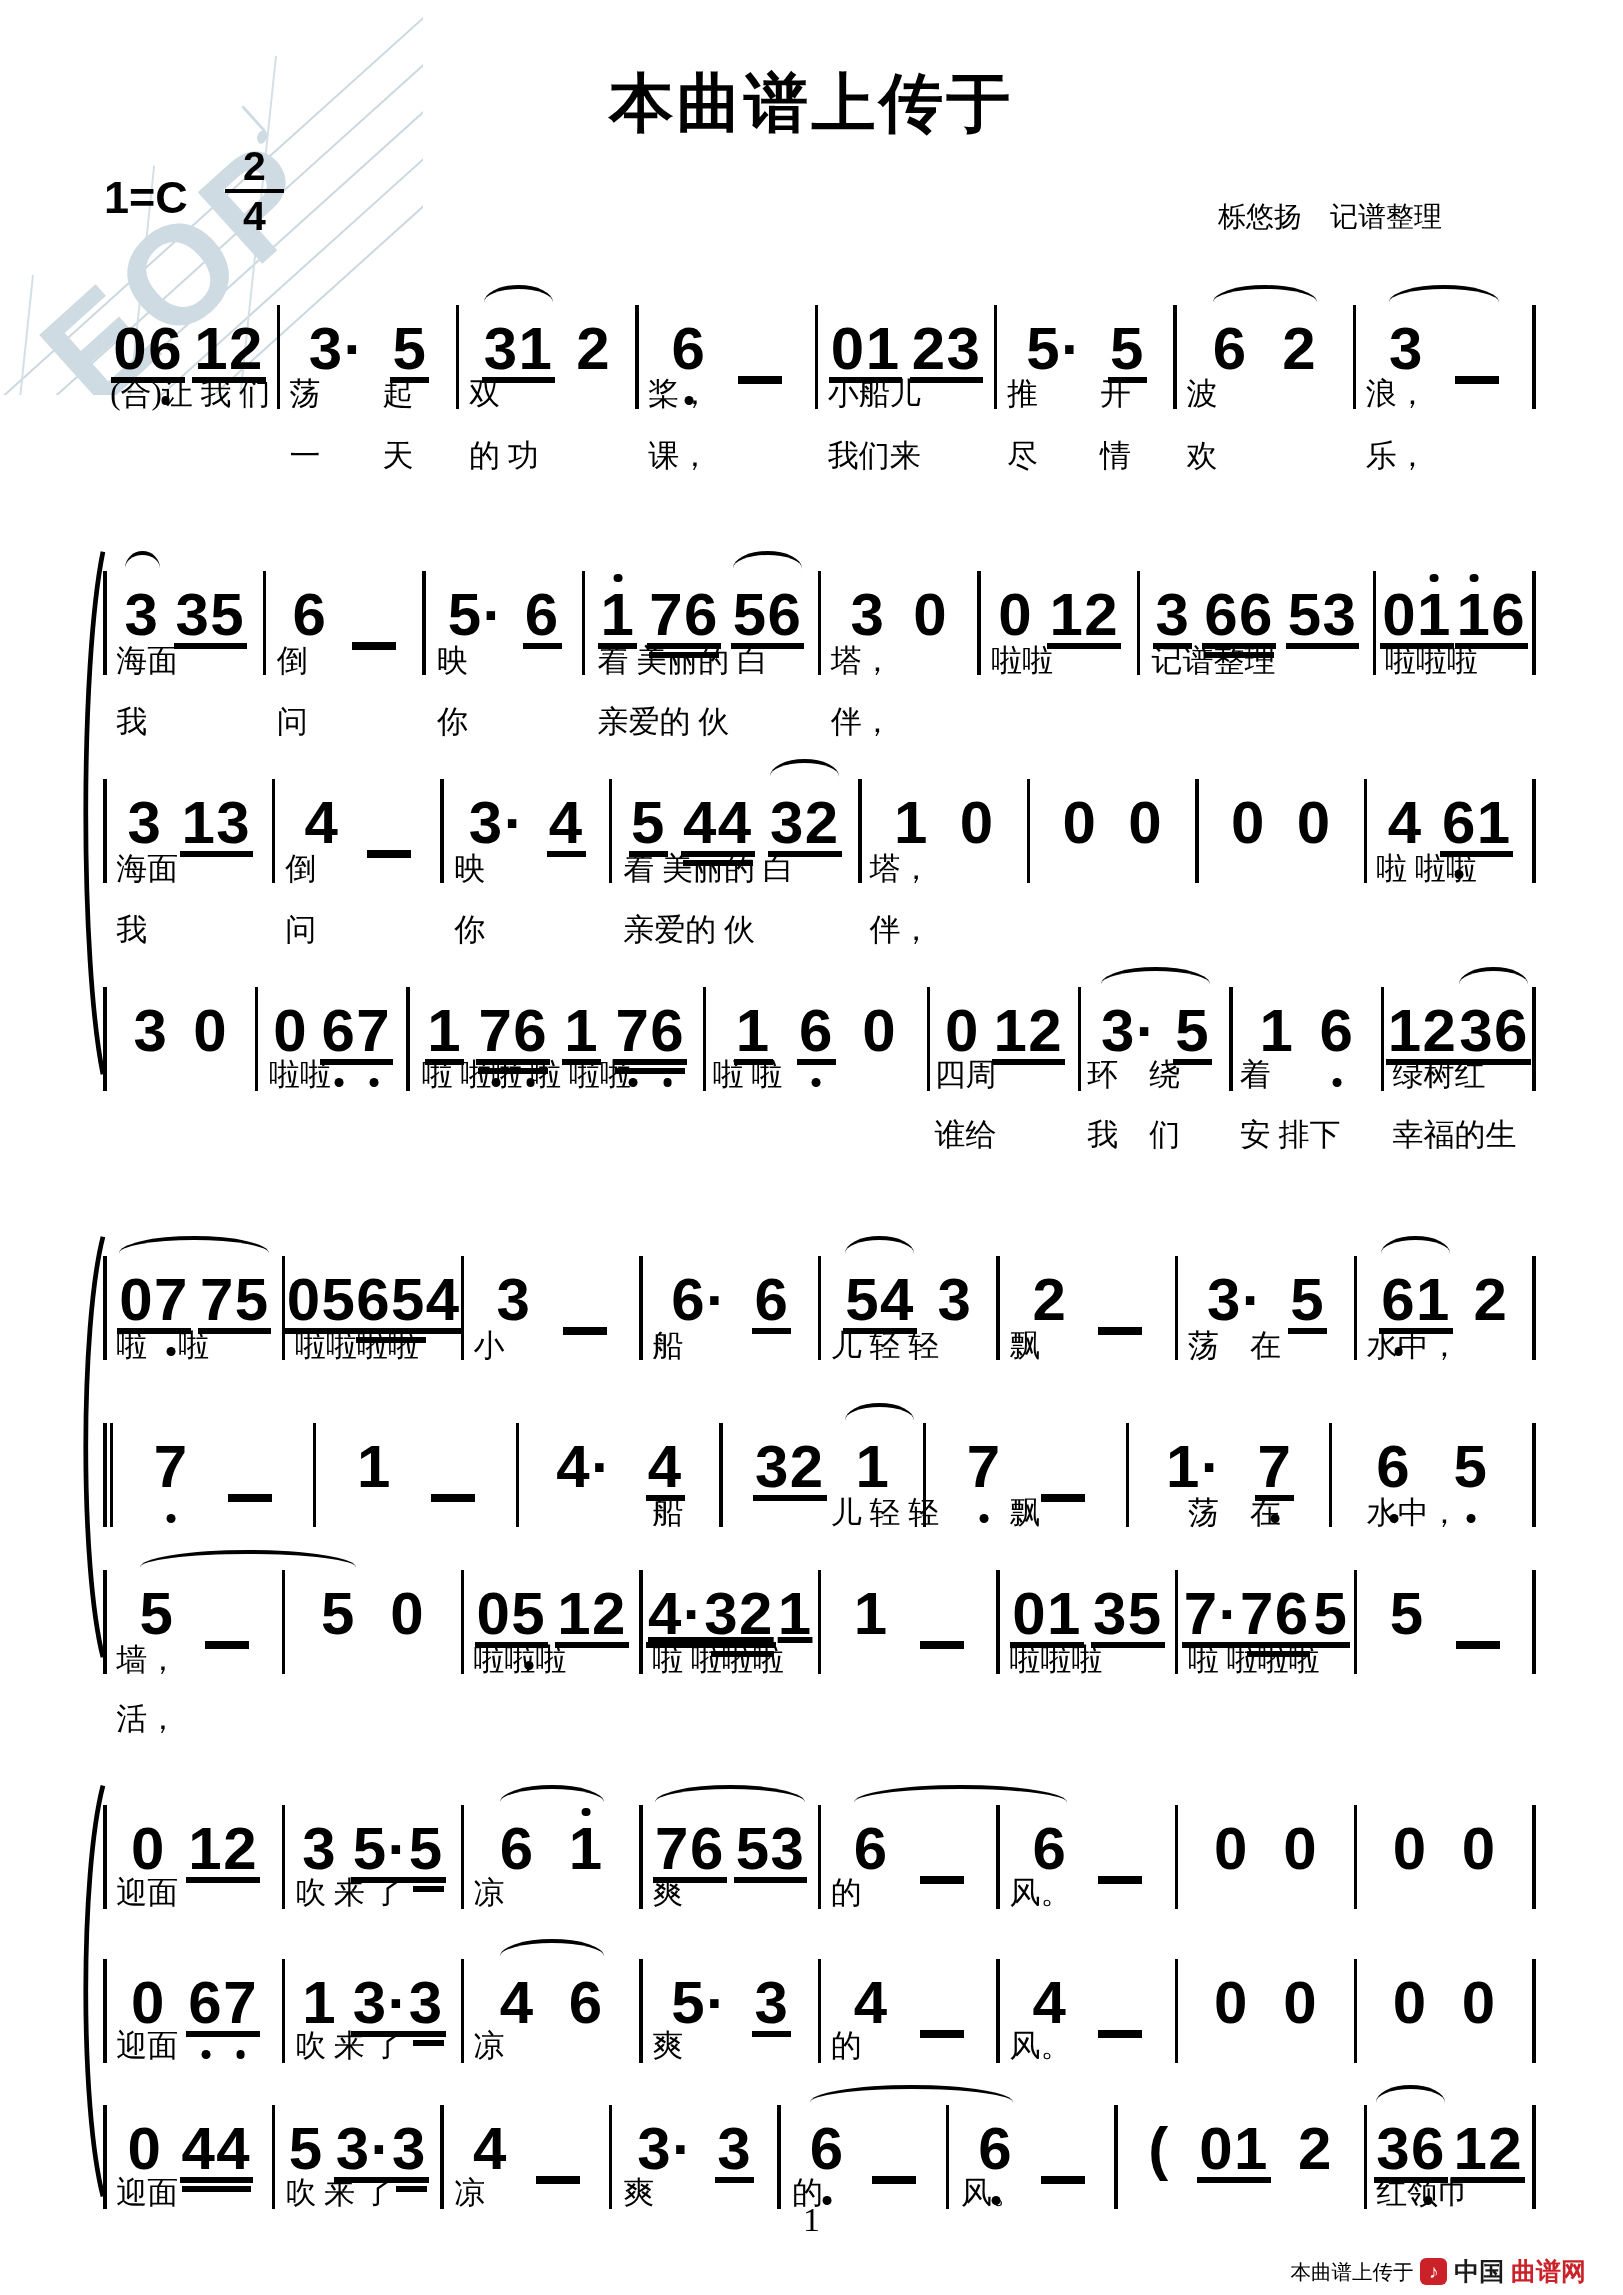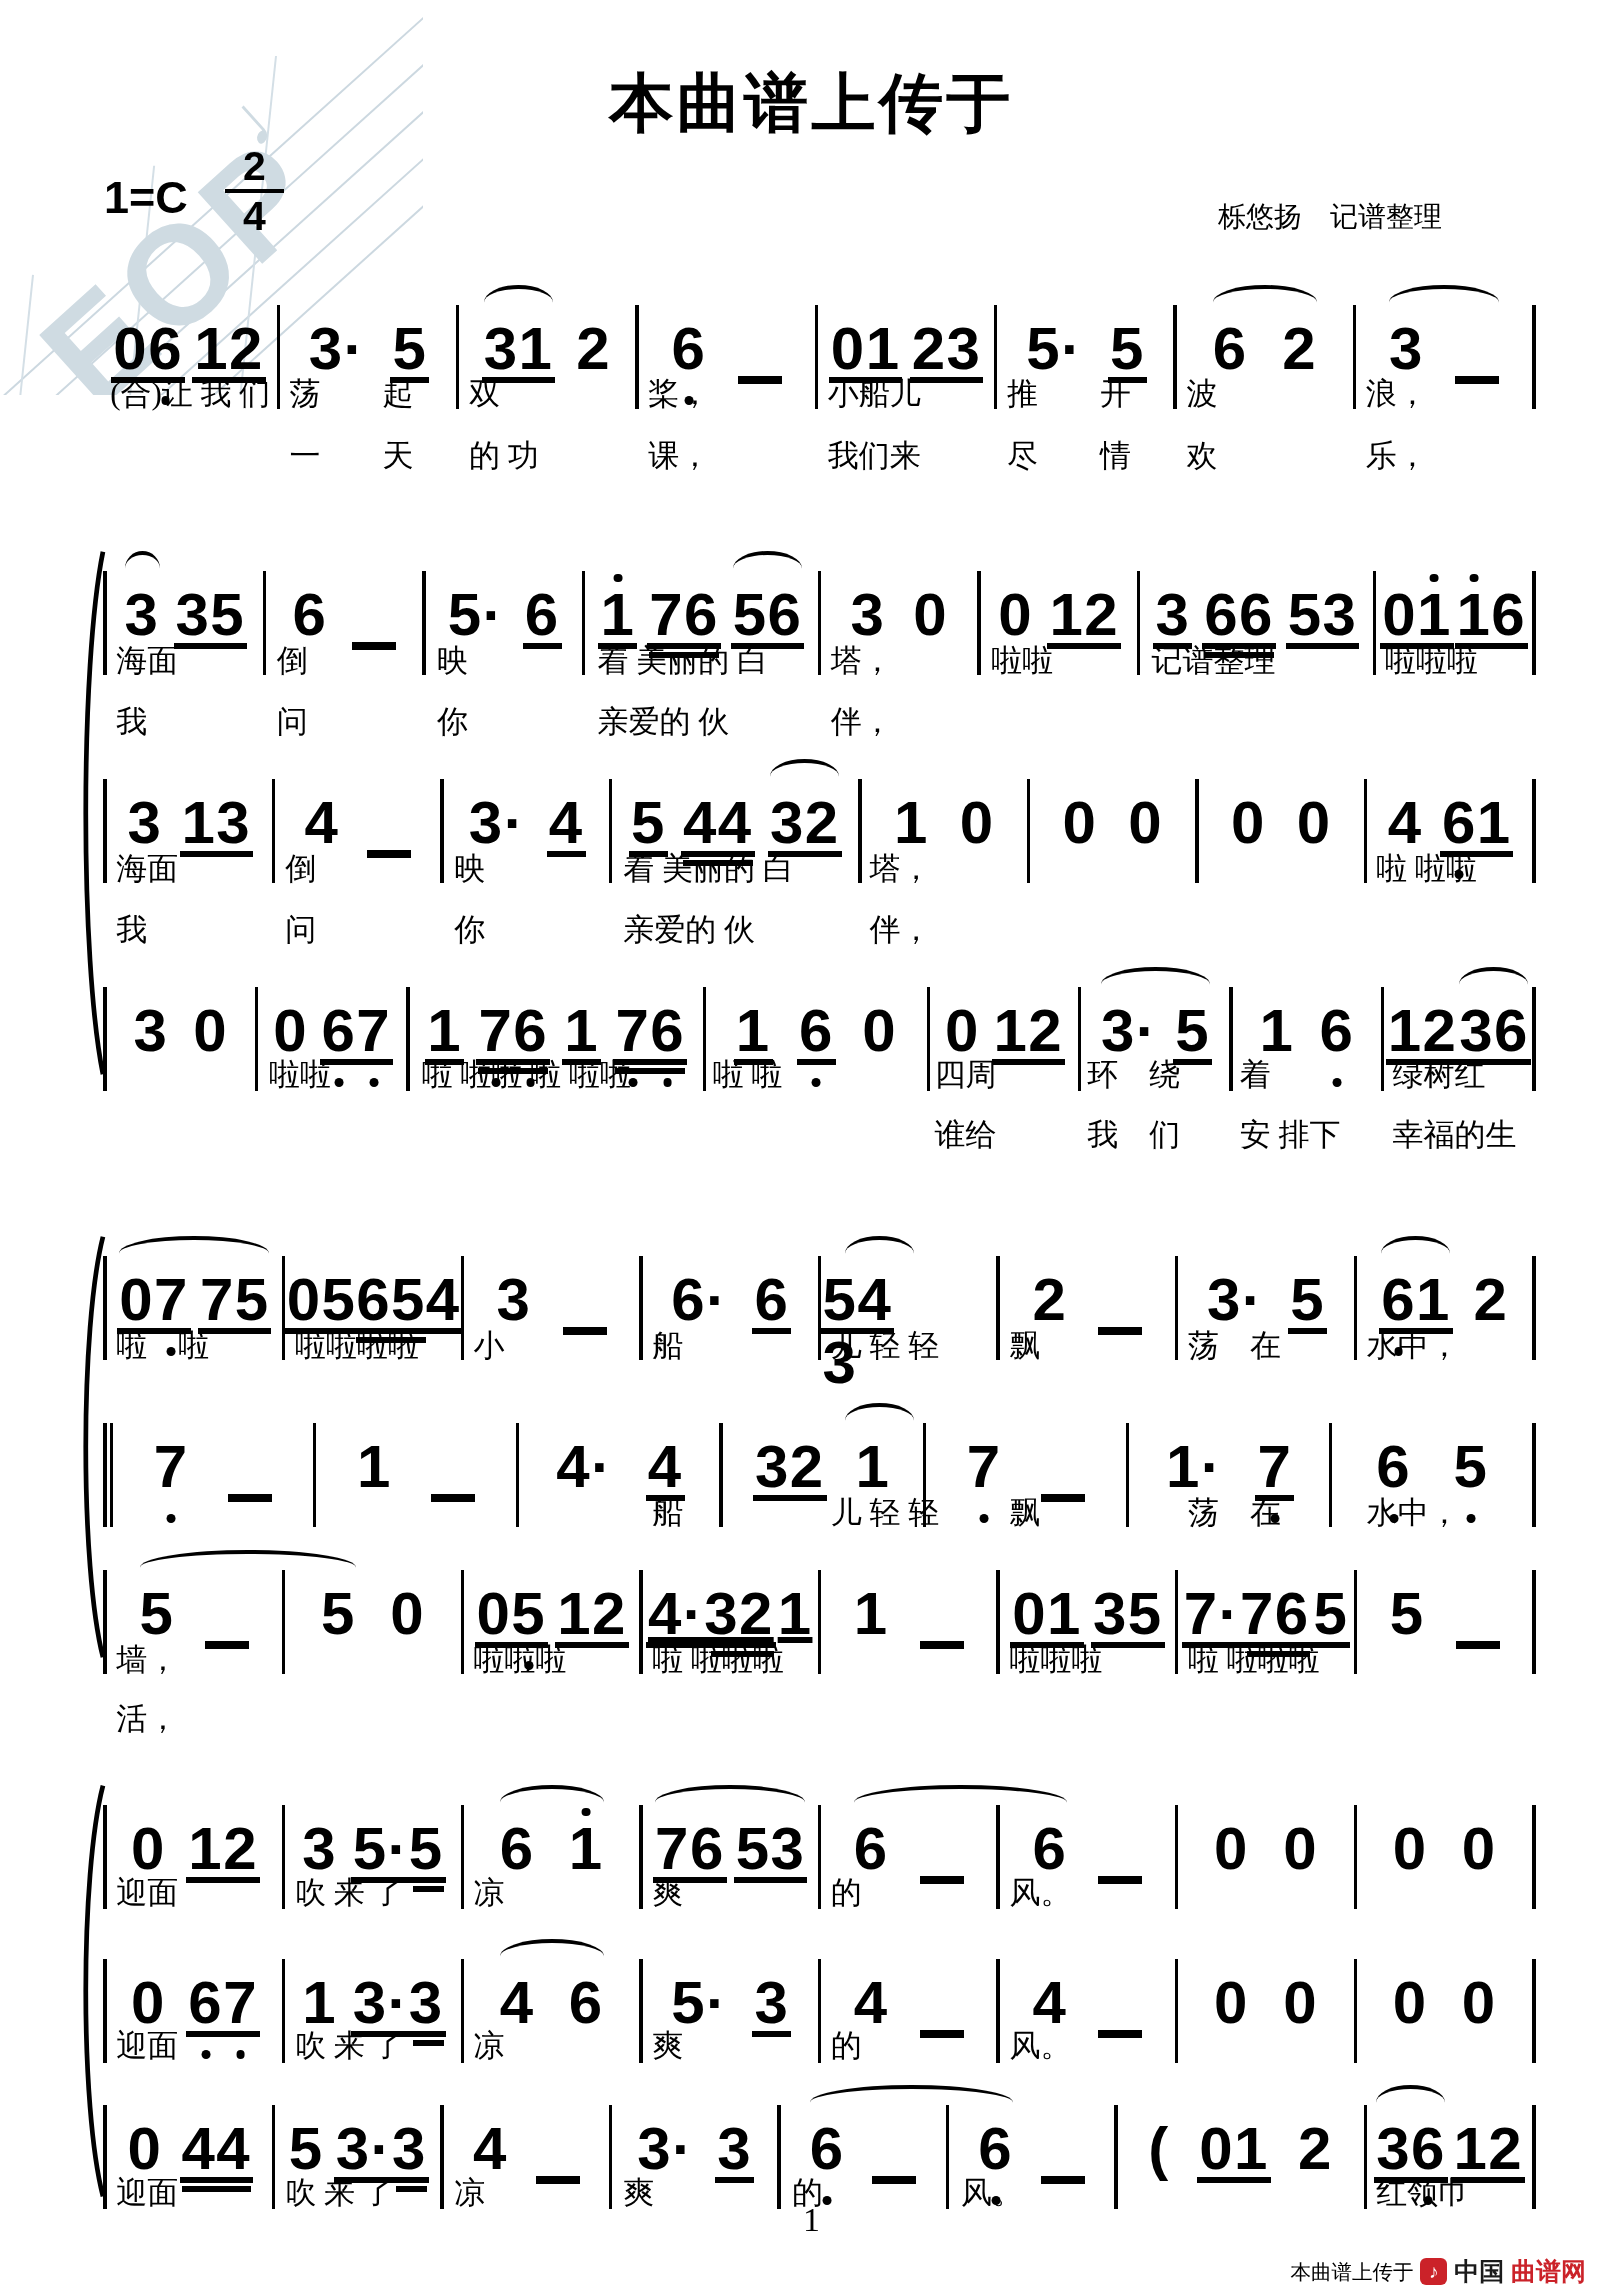--- a/index.html
+++ b/index.html
@@ -436,21 +436,21 @@
       <div class="measure" style="flex-grow: 2;">
         <div class="token"><span>3</span></div>
         <div class="dash"></div>
       </div>
       <div class="bar"></div>
       <div class="measure" style="flex-grow: 2;">
         <div class="token"><span>6·</span></div>
         <div class="token"><span>6</span><div class="u1"></div></div>
       </div>
       <div class="bar"></div>
-      <div class="measure" style="flex-grow: 2; flex-direction: column;">
+      <div class="measure" style="flex-grow: 2;">
         <div class="token"><span>54</span><div class="u1"></div></div>
         <div class="token"><span>3</span></div>
       </div>
       <div class="bar"></div>
       <div class="measure" style="flex-grow: 2;">
         <div class="token"><span>2</span></div>
         <div class="dash"></div>
       </div>
       <div class="bar"></div>
       <div class="measure" style="flex-grow: 2;">

